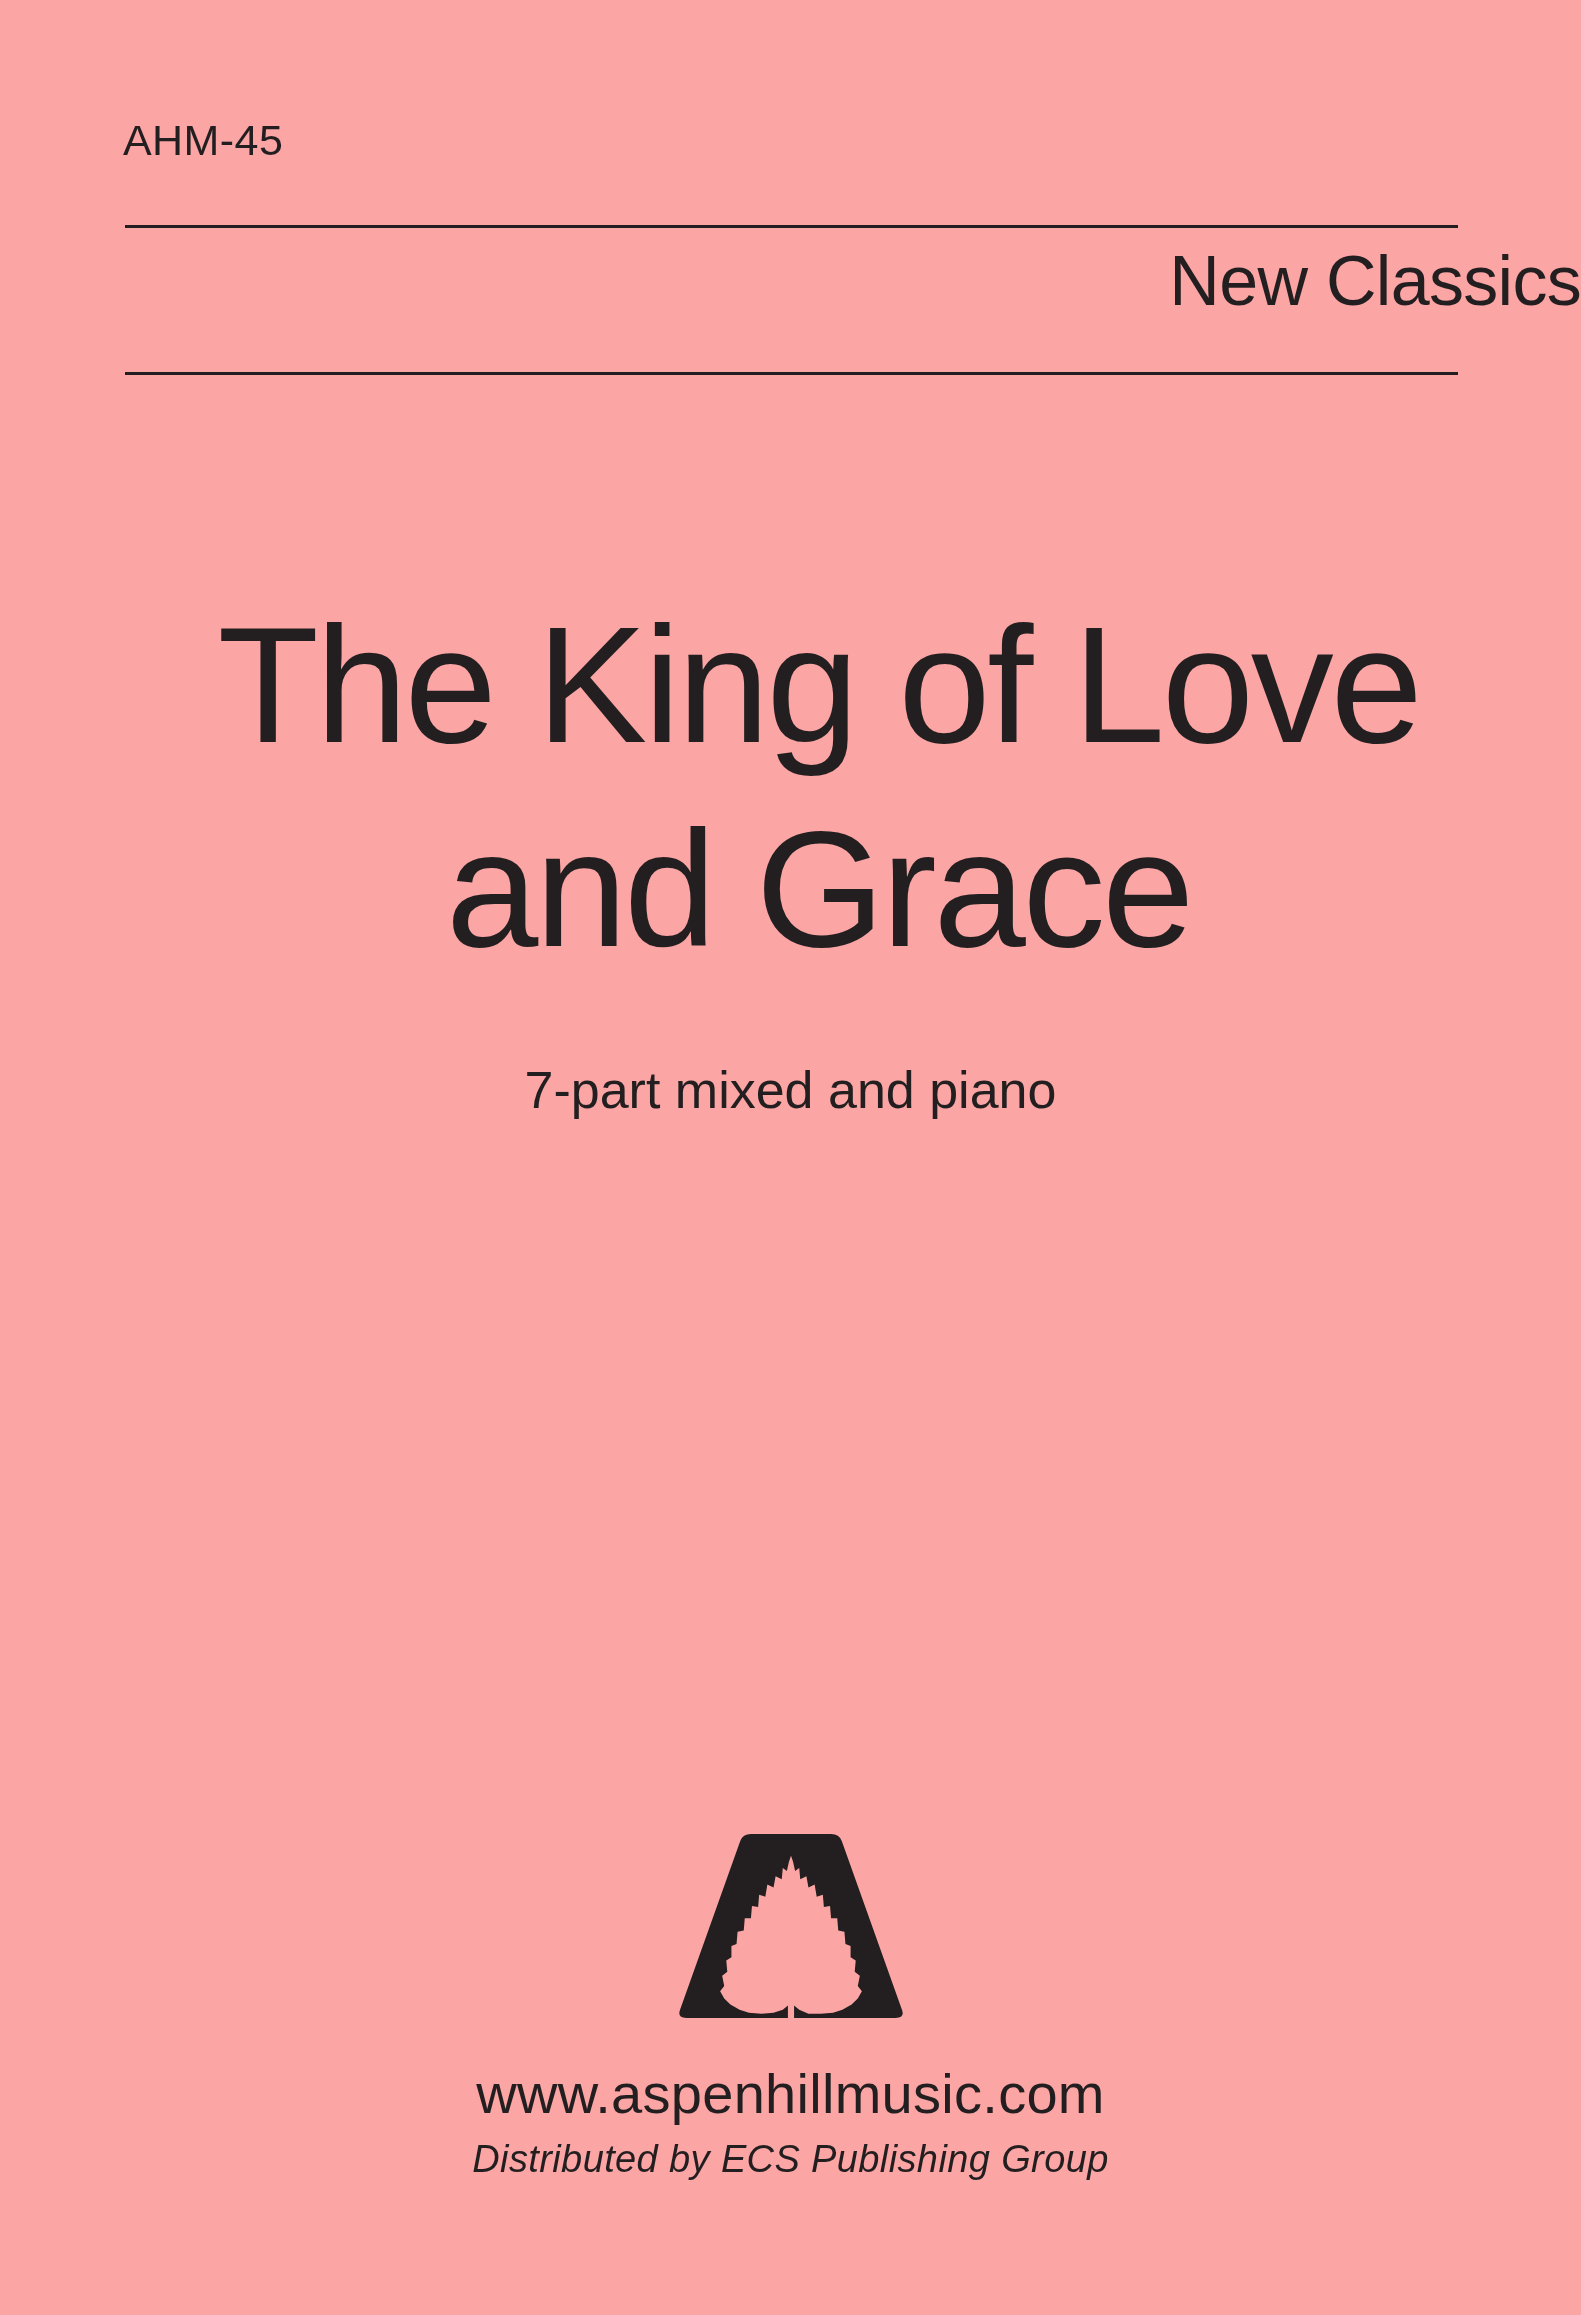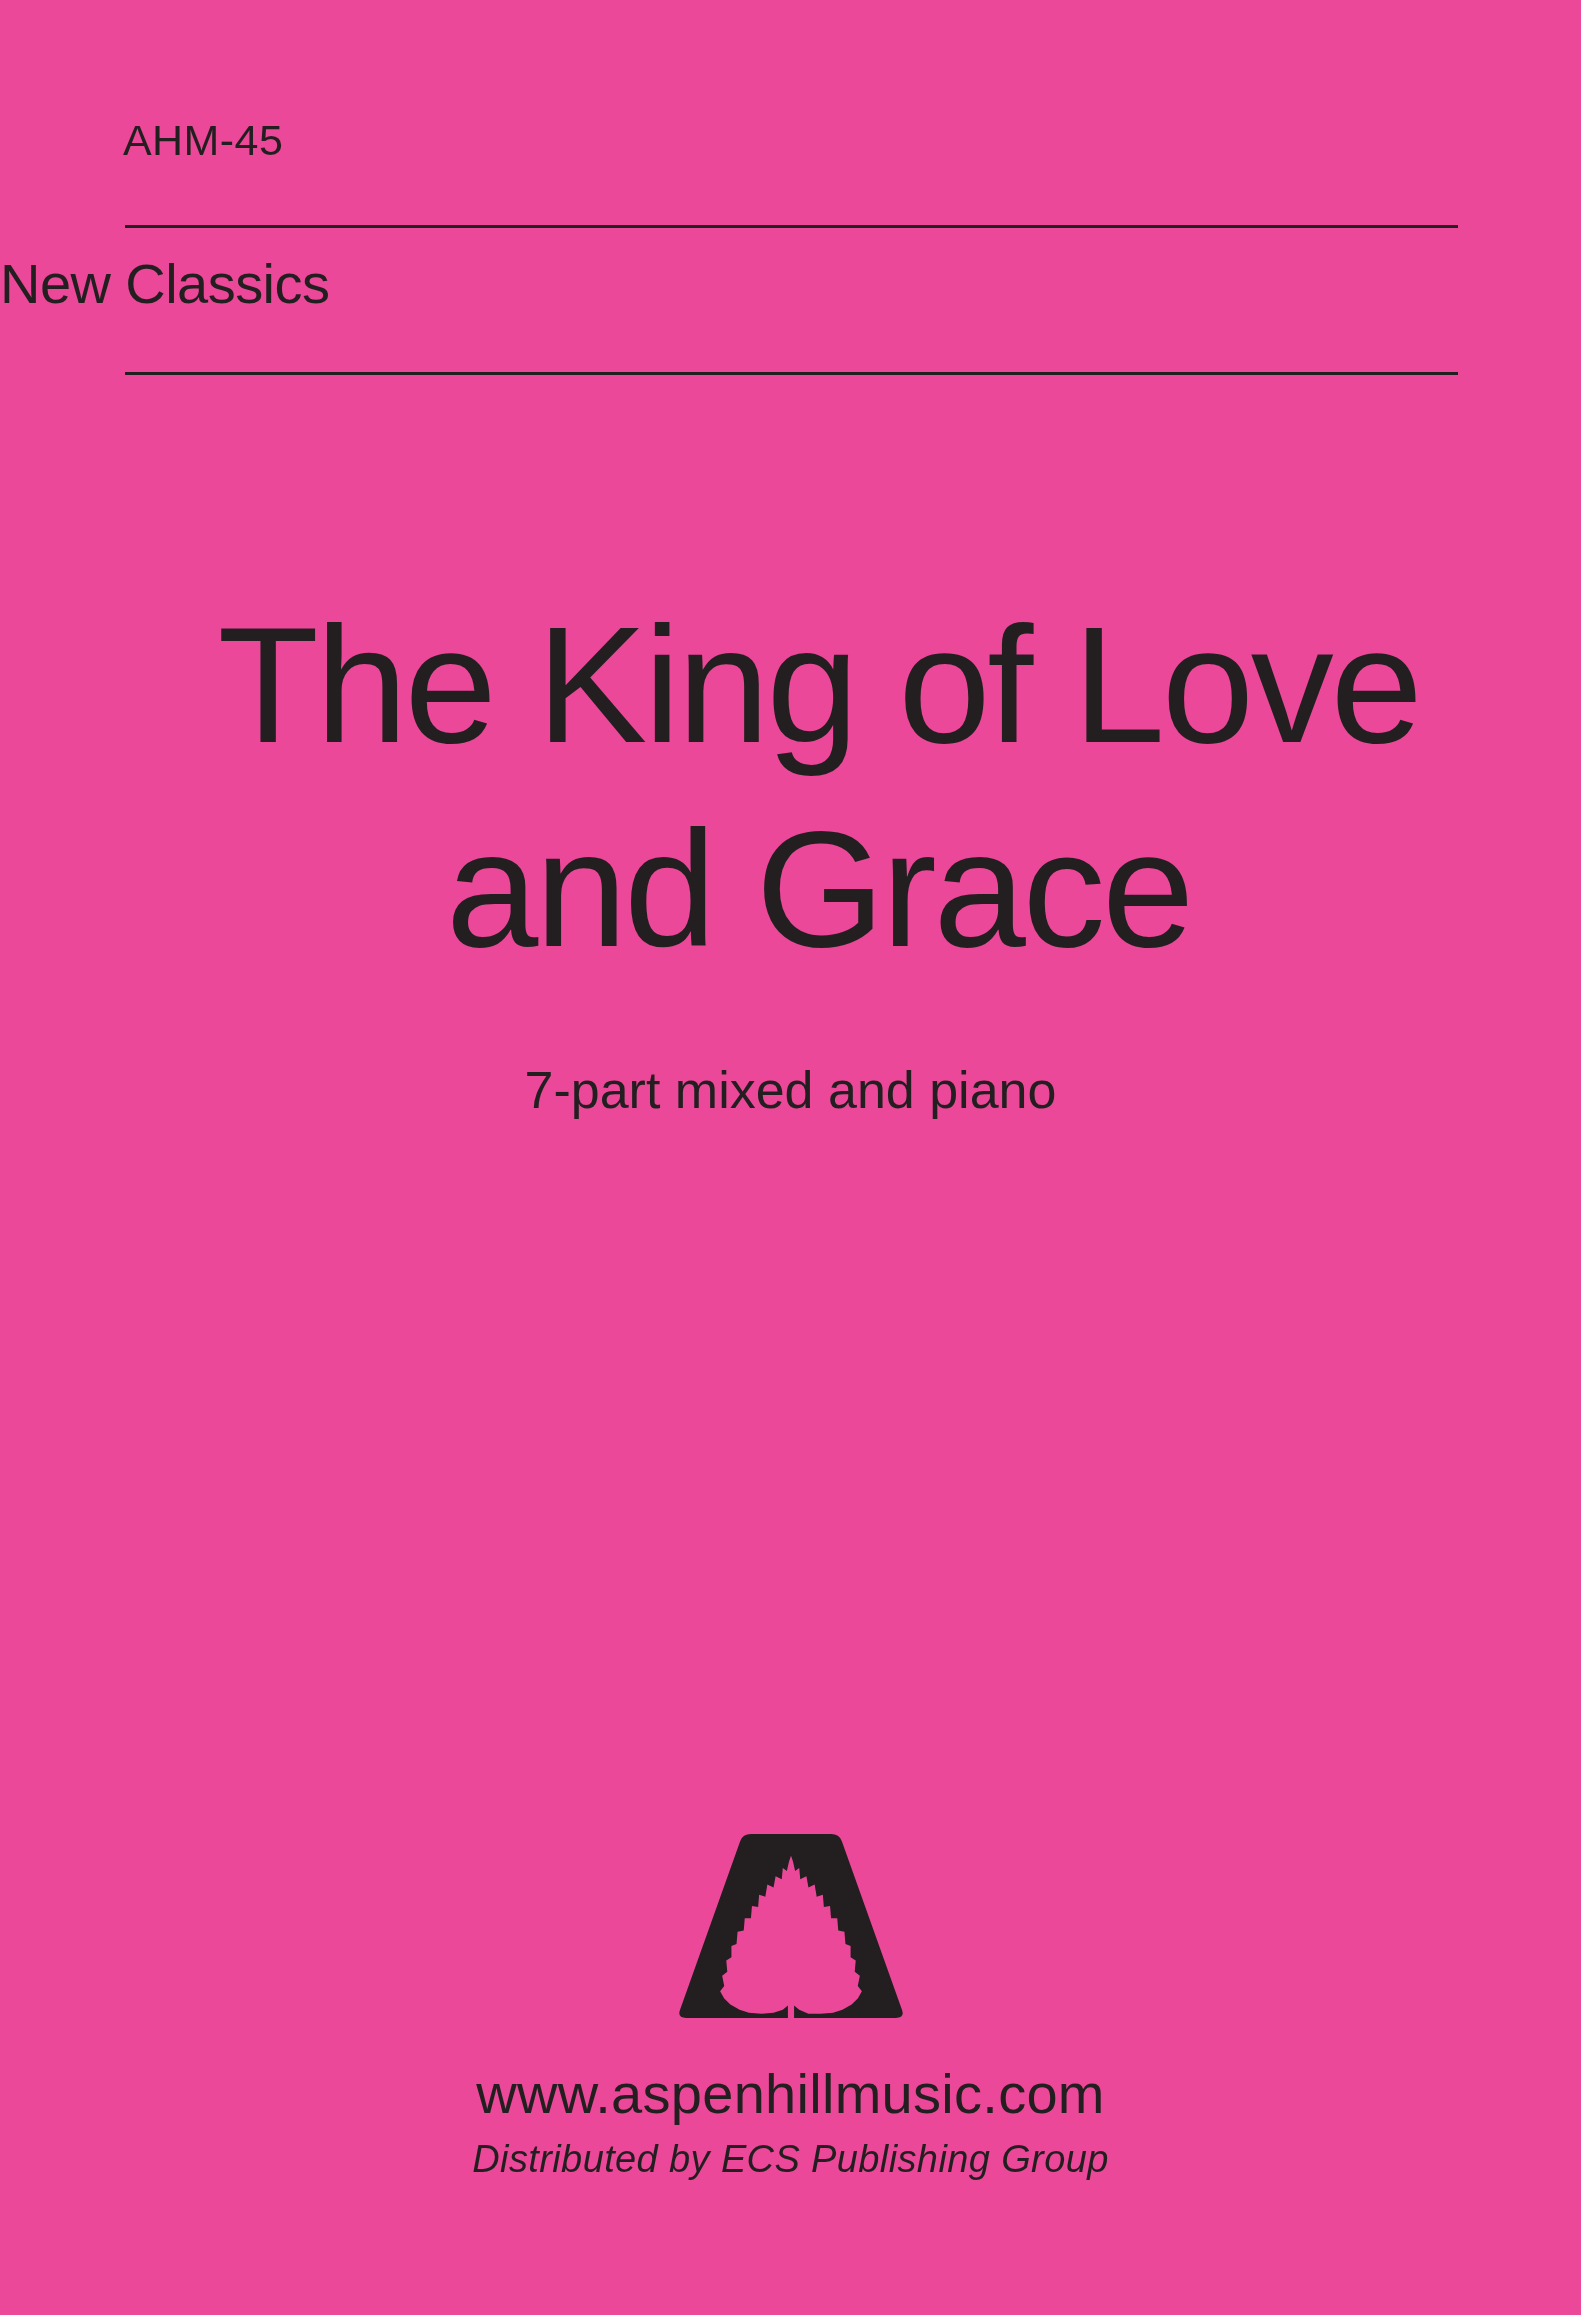--- a/index.html
+++ b/index.html
@@ -4,21 +4,21 @@
 <style>
   html, body {
     margin: 0;
     padding: 0;
     background: #ffffff;
   }
   .page {
     position: relative;
     width: 1581px;
     height: 2316px;
-    background: #ec4899;
+    background: #fca5a5;
     color: #231f20;
     font-family: "Liberation Sans", sans-serif;
     overflow: hidden;
   }
   .catalog {
     position: absolute;
     left: 123px;
     top: 119px;
     font-size: 43px;
     line-height: 1;
@@ -30,23 +30,23 @@
     width: 1333px;
     height: 2.7px;
     background: #231f20;
   }
   .rule-top { top: 225px; }
   .rule-bottom { top: 372px; }
   .series {
     position: absolute;
     left: 0;
     width: 100%;
-    top: 256px;
-    text-align: left;
-    font-size: 56px;
+    top: 246px;
+    text-align: right;
+    font-size: 70px;
     line-height: 1;
     letter-spacing: -0.01em;
   }
   .work-title {
     position: absolute;
     left: 0;
     width: 100%;
     top: 583px;
     text-align: center;
     font-size: 166px;

